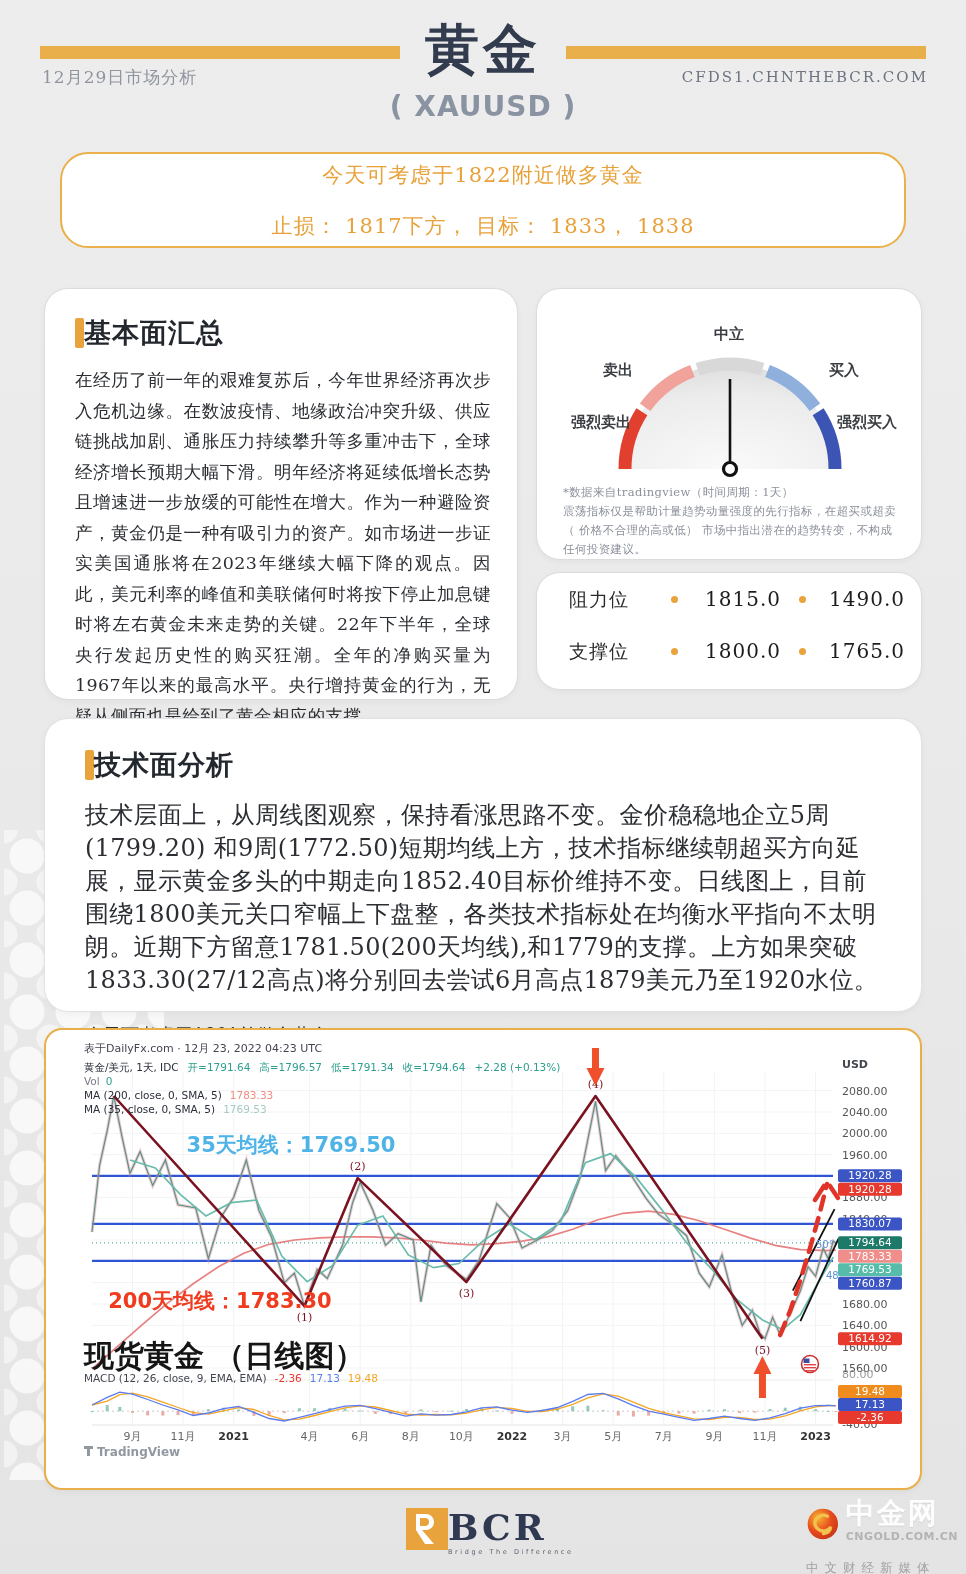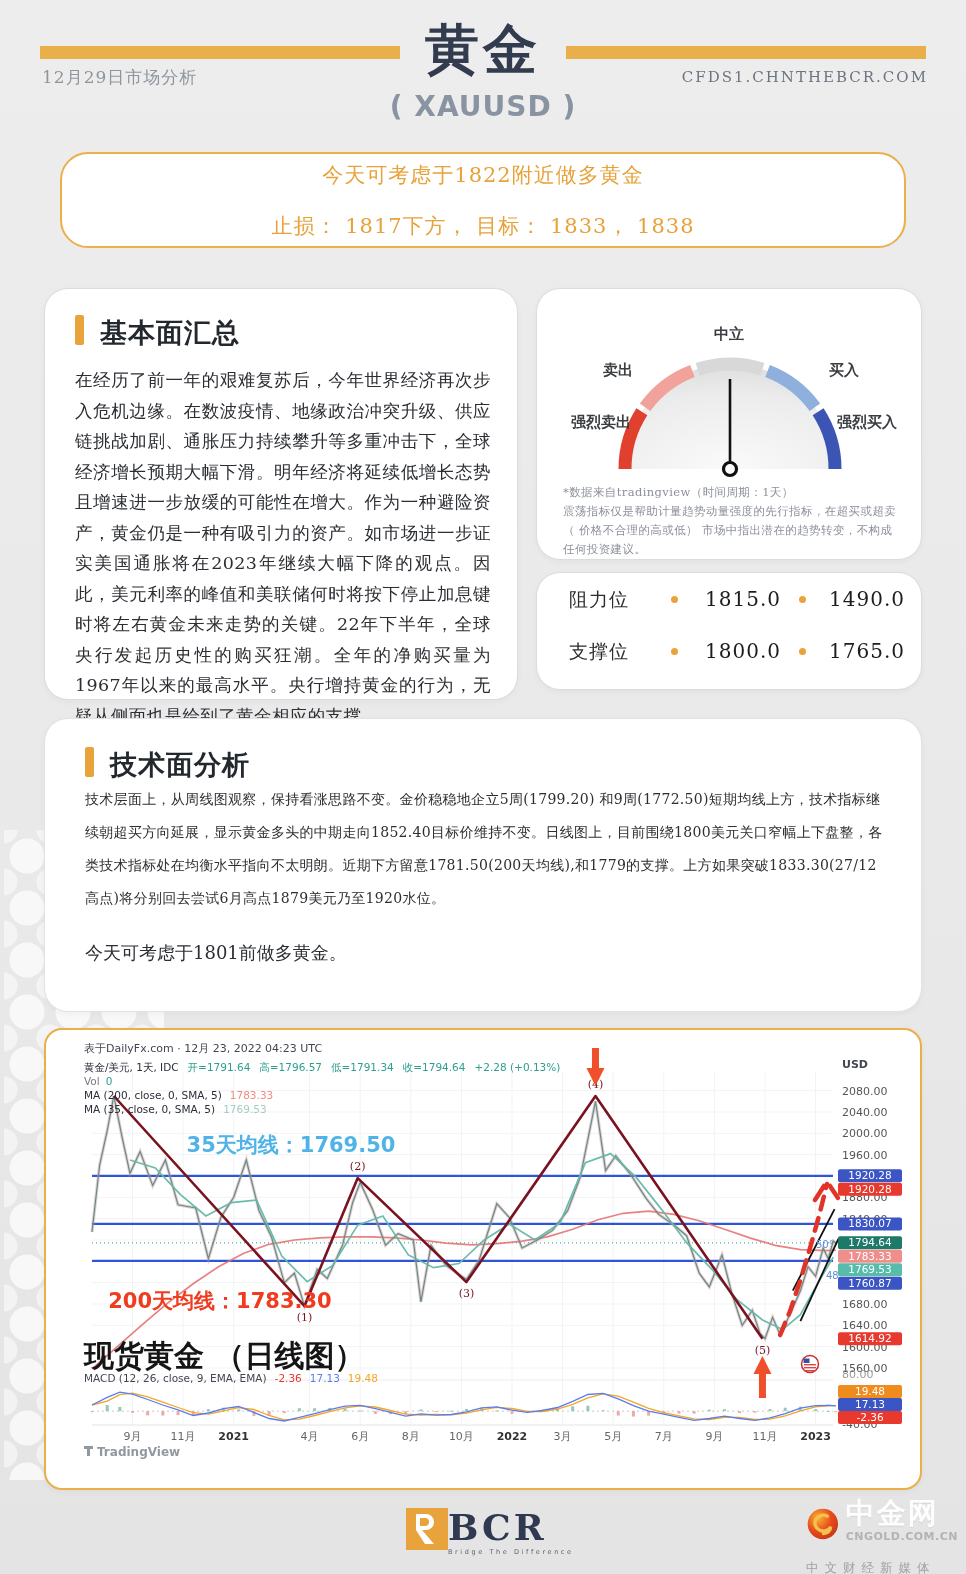--- a/index.html
+++ b/index.html
@@ -21,21 +21,21 @@
   .hdr-title{position:absolute;left:0;right:0;top:14px;text-align:center;font-size:54px;font-weight:800;color:#333c4e;letter-spacing:4px;}
   .hdr-sub{position:absolute;left:0;right:0;top:90px;text-align:center;font-size:28px;font-weight:700;color:#8a93a1;letter-spacing:1px;}
   
   .trade-box{position:absolute;left:60px;top:152px;width:846px;height:96px;background:#fff;
              border:2px solid #E9B04B;border-radius:28px;box-sizing:border-box;
              display:flex;flex-direction:column;align-items:center;justify-content:center;gap:23px;}
   .trade-box div{font-family:"DejaVu Serif","Liberation Serif",serif;font-size:21px;color:#E8A23B;letter-spacing:1px;}
   
   .card{position:absolute;background:#fff;border:1px solid #dcdcdc;border-radius:24px;box-sizing:border-box;
         box-shadow:0 2px 6px rgba(0,0,0,.04);}
-  .sec-head{display:flex;gap:16px;}
+  .sec-head{display:flex;align-items:center;gap:0;}
   .sec-bar{width:9px;height:30px;background:#E9A33D;border-radius:2px;}
   .sec-title{font-size:27px;font-weight:800;color:#23272e;letter-spacing:1px;}
   .card-fund{left:44px;top:288px;width:474px;height:412px;padding:26px 26px 0 30px;}
   .fund-body{margin-top:14px;font-family:"DejaVu Serif","Liberation Serif",serif;font-size:17.5px;
              color:#2b2e33;line-height:30.5px;text-align:justify;letter-spacing:.4px;}
   
   .card-gauge{left:536px;top:288px;width:386px;height:272px;}
   .gauge-svg{position:absolute;left:38px;top:30px;}
   .glabel{position:absolute;font-size:15px;font-weight:700;color:#3a3d42;white-space:nowrap;}
   .gl-neutral{left:50%;top:36px;transform:translateX(-50%);}
@@ -46,21 +46,21 @@
   .gauge-notes{position:absolute;left:26px;top:194px;right:20px;font-family:"DejaVu Serif","Liberation Serif",serif;
                font-size:11.5px;color:#8b909a;line-height:19px;letter-spacing:.4px;}
   
   .card-levels{left:536px;top:572px;width:386px;height:118px;font-family:"DejaVu Serif","Liberation Serif",serif;}
   .lvl-row{position:absolute;left:0;width:100%;height:30px;}
   .lvl-label{position:absolute;left:32px;font-size:19px;color:#2b2b2b;letter-spacing:1px;}
   .lvl-dot{position:absolute;width:7px;height:7px;border-radius:50%;background:#E9A33D;top:9px;}
   .lvl-val{position:absolute;font-size:20px;color:#1d1d1d;letter-spacing:1px;}
   
   .card-tech{left:44px;top:718px;width:878px;height:294px;padding:28px 34px 0 40px;border-color:#e2e2e2;}
-  .tech-body{font-family:"DejaVu Serif","Liberation Serif",serif;font-size:14px;
+  .tech-body{margin-top:16px;font-family:"DejaVu Serif","Liberation Serif",serif;font-size:24px;
              color:#2b2e33;line-height:33px;letter-spacing:.3px;}
   .tech-concl{margin-top:26px;font-family:"DejaVu Serif","Liberation Serif",serif;font-size:18px;color:#2b2e33;}
   
   .card-chart{left:44px;top:1028px;width:878px;height:462px;border:2.5px solid #E9AF4B;border-radius:18px;background:#fff;}
   .chart-svg{position:absolute;left:12px;top:6px;}
   
   .bcr{position:absolute;left:406px;top:1508px;display:flex;align-items:flex-start;gap:0;}
   .bcr-mark{width:42px;height:42px;background:#E9A33D;display:flex;align-items:center;justify-content:center;}
   .bcr-txt{display:flex;flex-direction:column;}
   .bcr-name{font-family:"DejaVu Serif","Liberation Serif",serif;font-size:36px;font-weight:700;color:#2f3a52;line-height:38px;letter-spacing:3px;}

